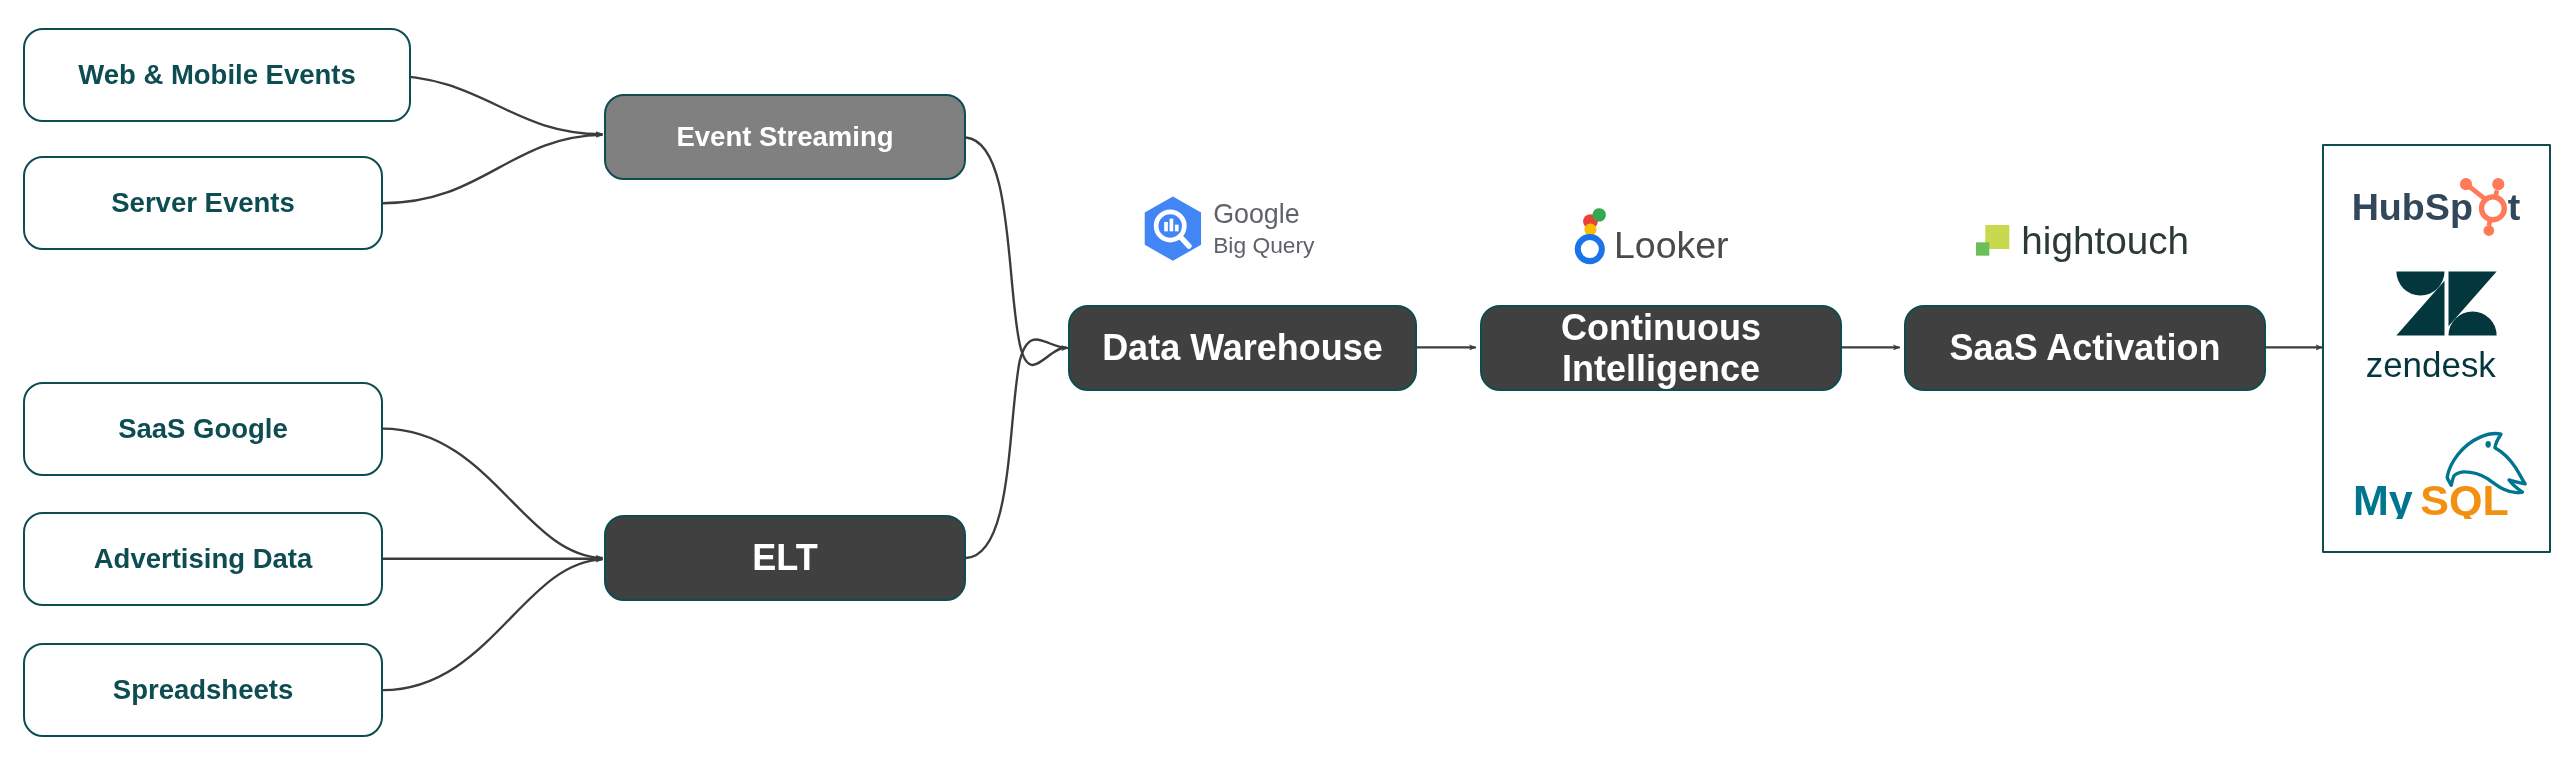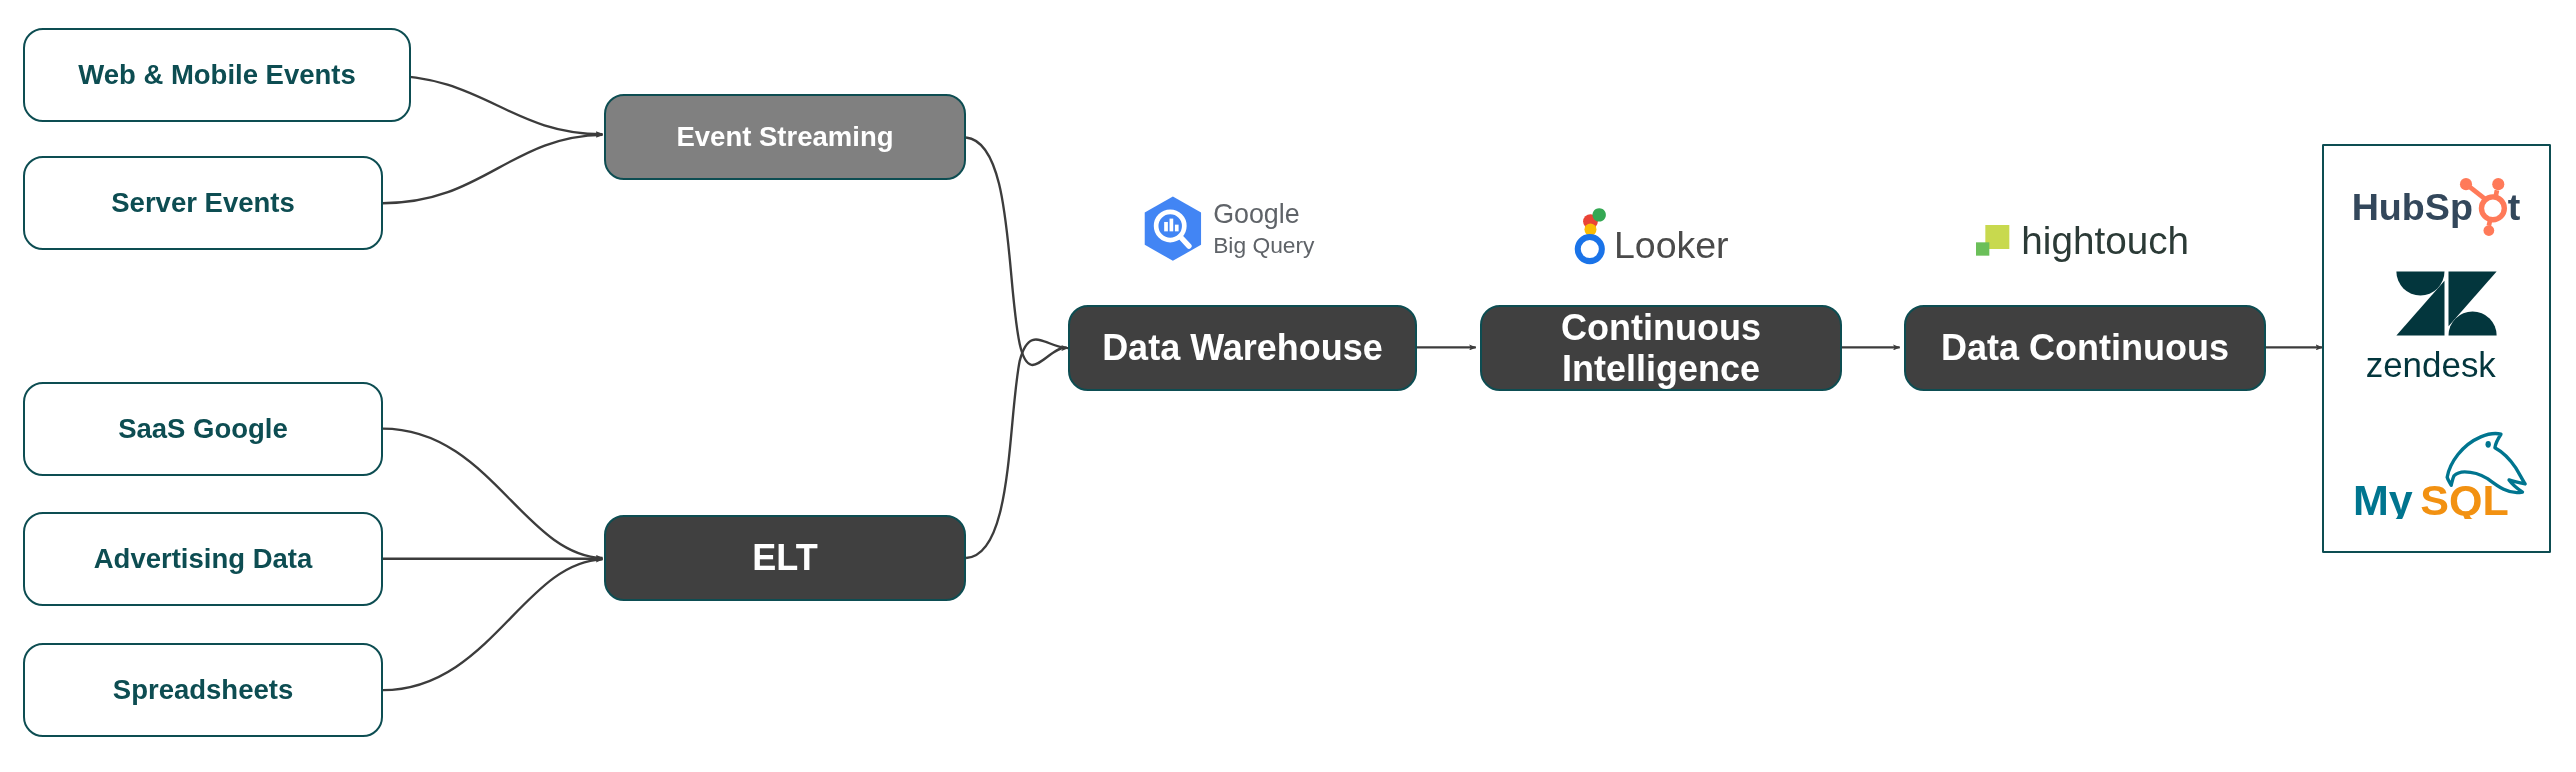--- a/index.html
+++ b/index.html
@@ -157,21 +157,21 @@
 
   <div class="node stage-green" style="left:1068px; top:305px; width:349px; height:86px;">
     <span class="node-label">Data Warehouse</span>
   </div>
 
   <div class="node stage-green" style="left:1480px; top:305px; width:362px; height:86px;">
     <span class="node-label">Continuous Intelligence</span>
   </div>
 
   <div class="node stage-green" style="left:1904px; top:305px; width:362px; height:86px;">
-    <span class="node-label">Data Continuous</span>
+    <span class="node-label">SaaS Activation</span>
   </div>
 
   <div class="tool-logo" style="left:1134px; top:191px; width:228px; height:74px;justify-content:center;">
     <svg class="logo-svg" width="228" height="74" viewBox="0 0 340 110">
 
       <polygon points="58,8 100,32 100,80 58,104 16,80 16,32" fill="#4285f4"></polygon>
 
       <circle cx="54" cy="52" r="21" fill="none" stroke="#ffffff" stroke-width="7"></circle>
 
       <line x1="69" y1="68" x2="82" y2="82" stroke="#ffffff" stroke-width="8" stroke-linecap="round"></line>

